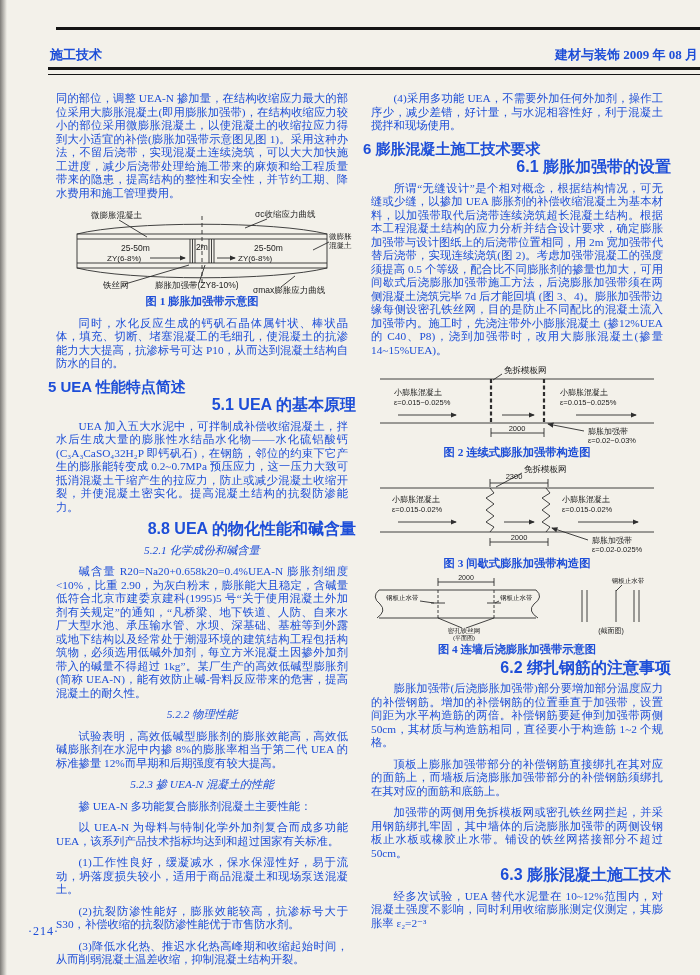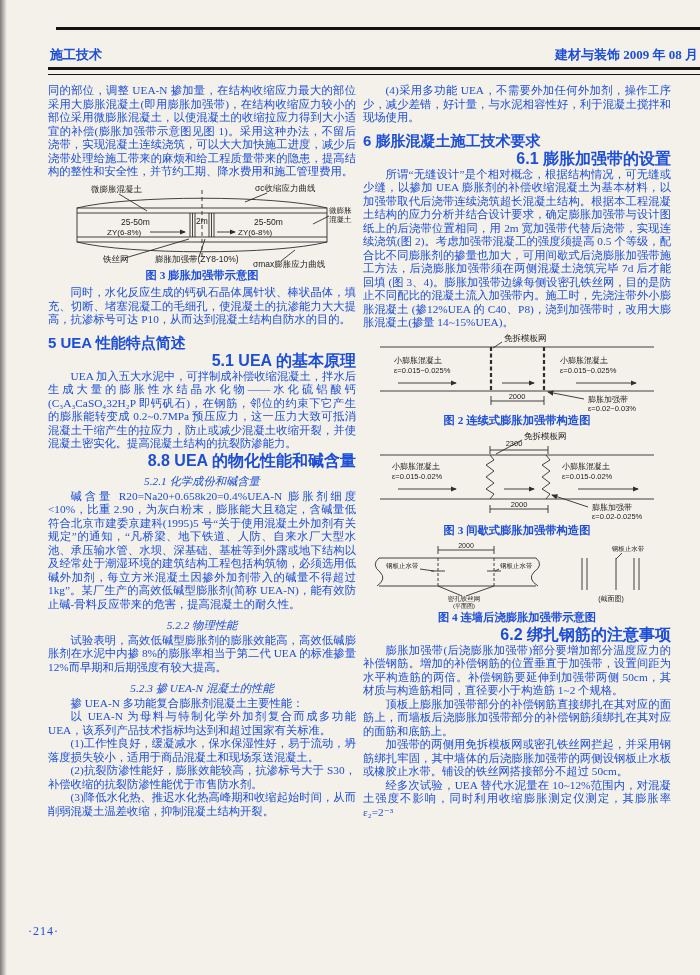--- a/index.html
+++ b/index.html
@@ -15,21 +15,21 @@
     background:linear-gradient(270deg,#aeaca6,#f3f1ea); }
   .scan-line-top { position:absolute; top:27px; left:56px; right:0; height:3px; background:#141414; }
   .header { position:absolute; top:46px; left:50px; right:30px;
     display:flex; justify-content:space-between; font-weight:bold; font-size:13px; }
   .header-rule { position:absolute; top:67px; left:48px; right:28px; height:4px;
     border-top:3px solid #161616; border-bottom:1px solid #161616; }
   .col { position:absolute; top:84px; width:308px; font-size:11.3px; line-height:13.5px;
     text-align:justify; }
   .col-left { left:48px; }
   .col-right { left:363px; }
-  .para { margin:0; text-indent:2em; }
+  .para { margin:8px; text-indent:2em; }
   .para.no-indent { text-indent:0; }
   .h-major { font-family:"Liberation Sans","DejaVu Sans",sans-serif; font-size:15px;
     font-weight:bold; margin:9px 0 5px; text-indent:0; text-align:left; }
   .h-sub { font-family:"Liberation Sans","DejaVu Sans",sans-serif; font-size:16px;
     font-weight:bold; margin:3px 0 2px; text-indent:0; text-align:right; }
   .h-minor { font-style:italic; font-size:11.3px; font-weight:normal; margin:8px 0 1px;
     text-indent:0; text-align:center; }
   .fig { margin:3px 0 4px; }
   .fig svg { display:block; margin:0 auto; }
   .fig-caption { text-align:center; font-weight:bold; font-size:11.3px; margin-top:1px; text-indent:0; }
@@ -88,21 +88,21 @@
         <text x="280" y="31" font-size="7.5">微膨胀</text>
         <text x="280" y="40" font-size="7.5">混凝土</text>
         <line class="ln" x1="280" y1="34" x2="264" y2="42"></line>
         <text x="54" y="80" font-size="8.5">铁丝网</text>
         <line class="ln" x1="76" y1="76" x2="140" y2="57"></line>
         <text x="106" y="80" font-size="8.5">膨胀加强带(ZY8-10%)</text>
         <line class="ln" x1="150" y1="75" x2="156" y2="57"></line>
         <text x="204" y="85" font-size="8.5">σmax膨胀应力曲线</text>
         <line class="ln" x1="232" y1="79" x2="246" y2="68"></line>
       </svg>
-      <div class="fig-caption">图 3 膨胀加强带示意图</div>
+      <div class="fig-caption">图 1 膨胀加强带示意图</div>
     </div>
 
     <p class="para">同时，水化反应生成的钙矾石晶体属针状、棒状晶体，填充、切断、堵塞混凝工的毛细孔，使混凝土的抗渗能力大大提高，抗渗标号可达 P10，从而达到混凝土结构自防水的目的。</p>
     <div class="h-major">5 UEA 性能特点简述</div>
     <div class="h-sub">5.1 UEA 的基本原理</div>
     <p class="para">UEA 加入五大水泥中，可拌制成补偿收缩混凝土，拌水后生成大量的膨胀性水结晶水化物——水化硫铝酸钙(C₃A₃CaSO₄32H₂P 即钙矾石)，在钢筋，邻位的约束下它产生的膨胀能转变成 0.2~0.7MPa 预压应力，这一压力大致可抵消混凝土干缩产生的拉应力，防止或减少混凝土收缩开裂，并使混凝土密实化。提高混凝土结构的抗裂防渗能力。</p>
     <div class="h-sub">8.8 UEA 的物化性能和碱含量</div>
     <div class="h-minor">5.2.1 化学成份和碱含量</div>
     <p class="para">碱含量 R20=Na20+0.658k20=0.4%UEA-N 膨胀剂细度&lt;10%，比重 2.90，为灰白粉末，膨胀能大且稳定，含碱量低符合北京市建委京建科(1995)5 号“关于使用混凝土外加剂有关规定”的通知，“凡桥梁、地下铁道、人防、自来水厂大型水池、承压输水管、水坝、深基础、基桩等到外露或地下结构以及经常处于潮湿环境的建筑结构工程包括构筑物，必须选用低碱外加剂，每立方米混凝土因掺外加剂带入的碱量不得超过 1kg”。某厂生产的高效低碱型膨胀剂(简称 UEA-N)，能有效防止碱-骨料反应带来的危害，提高混凝土的耐久性。</p>
     <div class="h-minor">5.2.2 物理性能</div>
@@ -218,17 +218,18 @@
         <line class="ln" x1="258" y1="11" x2="252" y2="17"></line>
         <text x="247" y="59" font-size="7" text-anchor="middle">(截面图)</text>
       </svg>
       <div class="fig-caption">图 4 连墙后浇膨胀加强带示意图</div>
     </div>
 
     <div class="h-sub">6.2 绑扎钢筋的注意事项</div>
     <p class="para">膨胀加强带(后浇膨胀加强带)部分要增加部分温度应力的补偿钢筋。增加的补偿钢筋的位置垂直于加强带，设置间距为水平构造筋的两倍。补偿钢筋要延伸到加强带两侧 50cm，其材质与构造筋相同，直径要小于构造筋 1~2 个规格。</p>
     <p class="para">顶板上膨胀加强带部分的补偿钢筋直接绑扎在其对应的面筋上，而墙板后浇膨胀加强带部分的补偿钢筋须绑扎在其对应的面筋和底筋上。</p>
     <p class="para">加强带的两侧用免拆模板网或密孔铁丝网拦起，并采用钢筋绑扎牢固，其中墙体的后浇膨胀加强带的两侧设钢板止水板或橡胶止水带。铺设的铁丝网搭接部分不超过 50cm。</p>
+    <div class="h-sub">6.3 膨胀混凝土施工技术</div>
     <p class="para">经多次试验，UEA 替代水泥量在 10~12%范围内，对混凝土强度不影响，同时利用收缩膨胀测定仪测定，其膨胀率 ε₂=2⁻³</p>
   </div>
 
   <div class="page-num">·214·</div>
 </div>
 
 </body></html>

